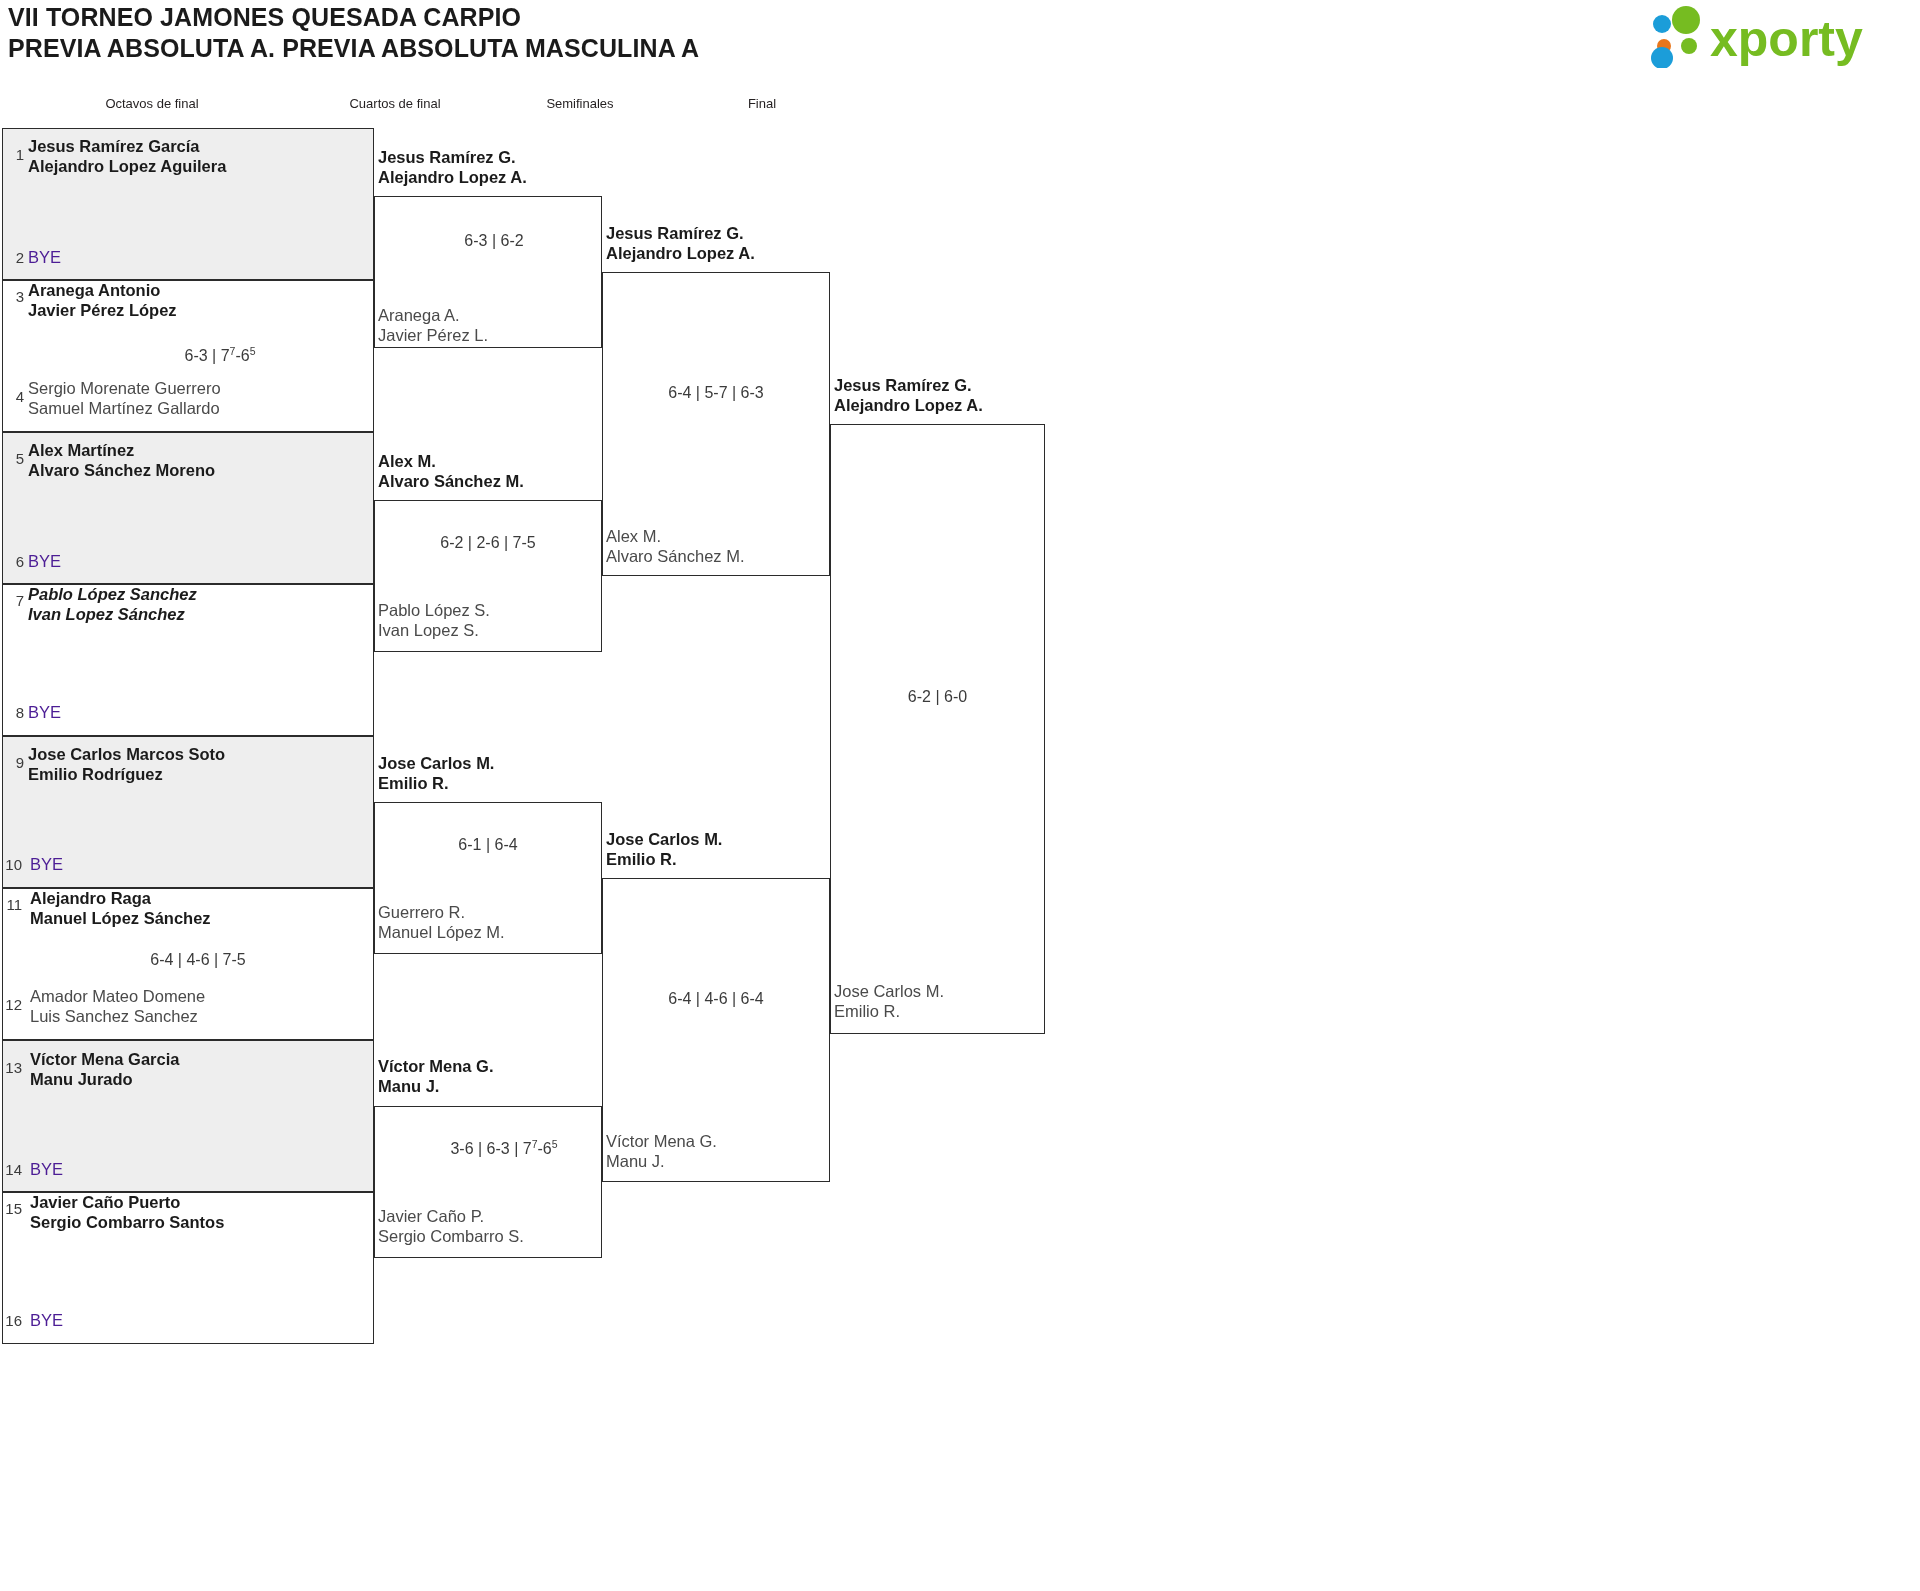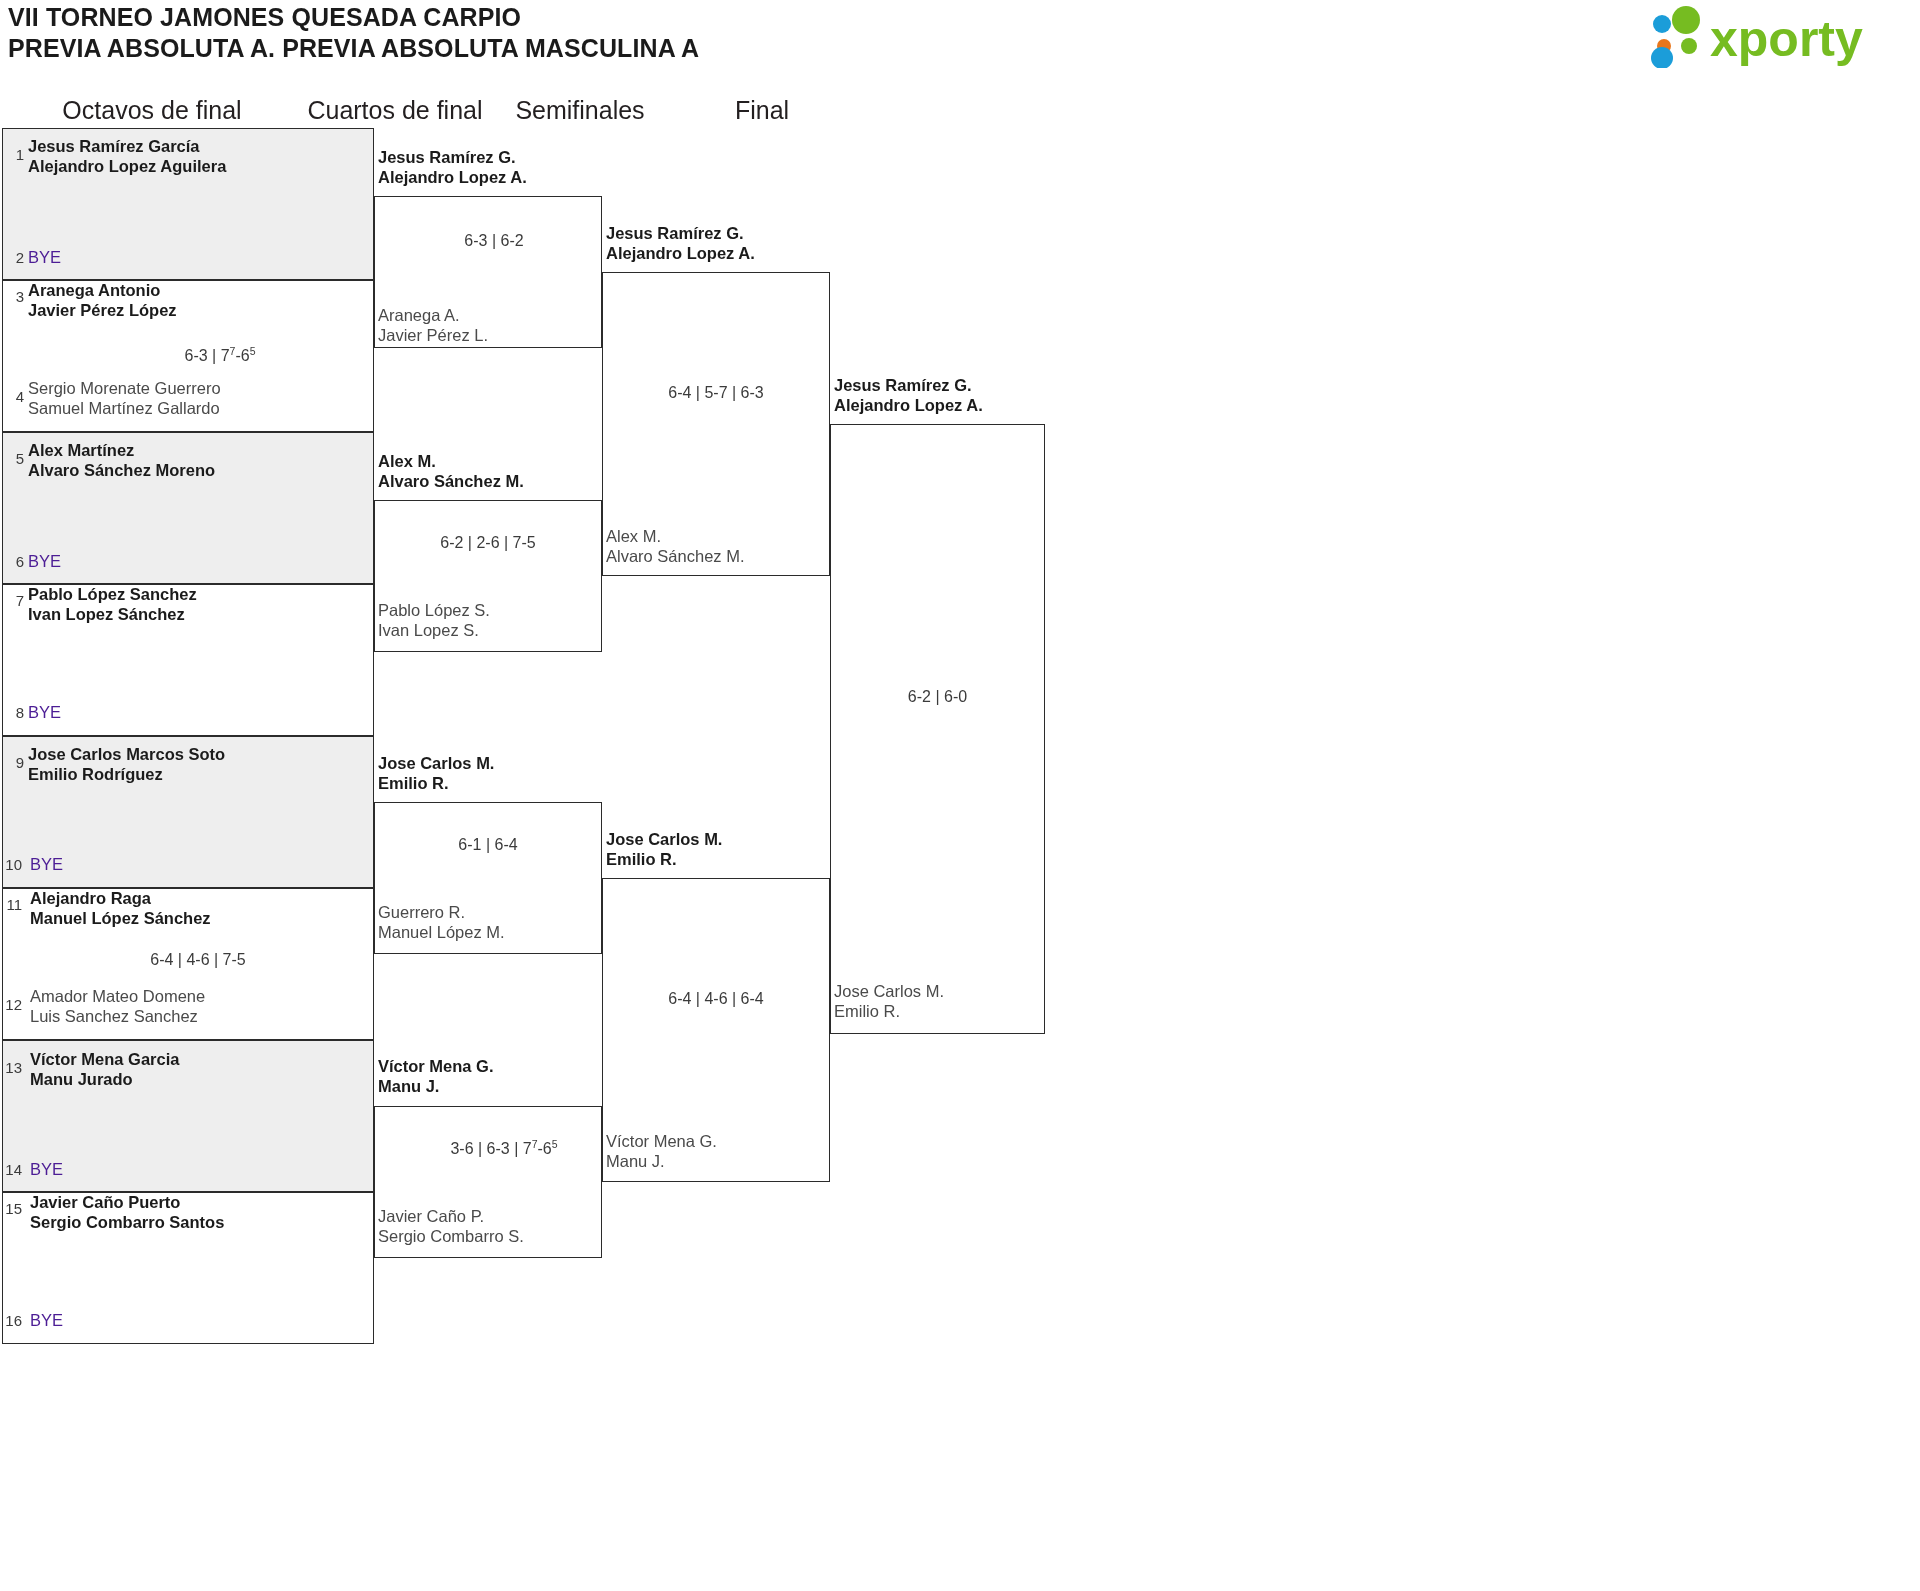--- a/index.html
+++ b/index.html
@@ -17,21 +17,21 @@
   .title{
     position:absolute; left:8px; top:2px;
     font-size:25px; font-weight:700; line-height:31px;
     letter-spacing:.1px; color:#1b1b1b; white-space:pre;
   }
   .logo{position:absolute; right:20px; top:6px; height:62px; width:260px;}
   .logo svg{display:block;}
 
   
   .round-hd{
-    position:absolute; font-size:25px; color:#231f20;
+    position:absolute; font-size:13px; color:#231f20;
     text-align:center; white-space:nowrap;
   }
 
   
   .cell{position:absolute; box-sizing:border-box;}
   .shade{background:#eeeeee;}
   .bordered{border:1px solid #2b2b2b;}
 
   .seed{
     position:absolute; font-size:15px; color:#3b3b3b;
@@ -104,21 +104,21 @@
   <div class="seed" style="left:2px; top:450px;">5</div>
   <div class="team win" style="left:28px; top:441px;">
     <span class="ln">Alex Martínez</span>
     <span class="ln">Alvaro Sánchez Moreno</span>
   </div>
   <div class="seed" style="left:2px; top:553px;">6</div>
   <div class="bye" style="left:28px; top:552px;">BYE</div>
 
   <div class="cell bordered" style="left:2px; top:584px; width:372px; height:152px;"></div>
   <div class="seed" style="left:2px; top:592px;">7</div>
-  <div class="team win" style="left:28px; top:585px;">
+  <div class="team win" style="left:28px; top:585px;font-style:italic;">
     <span class="ln">Pablo López Sanchez</span>
     <span class="ln">Ivan Lopez Sánchez</span>
   </div>
   <div class="seed" style="left:2px; top:704px;">8</div>
   <div class="bye" style="left:28px; top:703px;">BYE</div>
 
   <div class="cell shade bordered" style="left:2px; top:736px; width:372px; height:152px;"></div>
   <div class="seed" style="left:2px; top:754px;">9</div>
   <div class="team win" style="left:28px; top:745px;">
     <span class="ln">Jose Carlos Marcos Soto</span>

